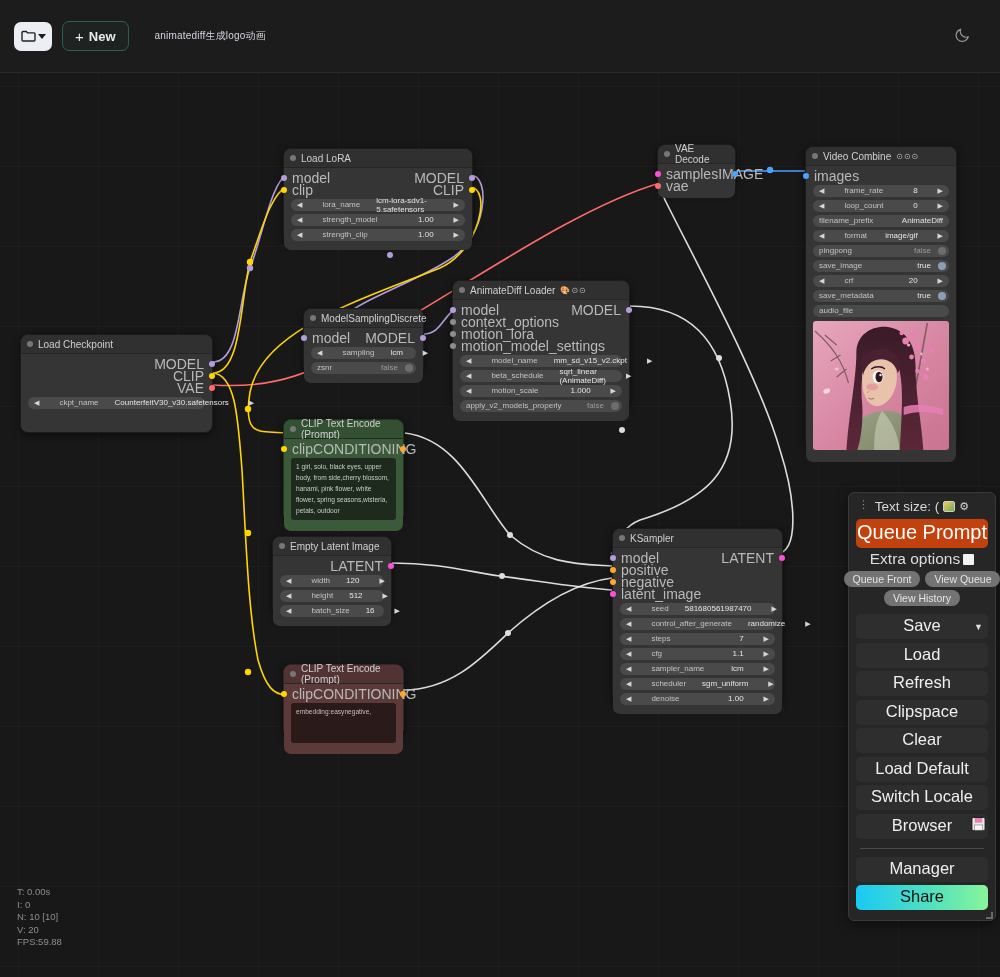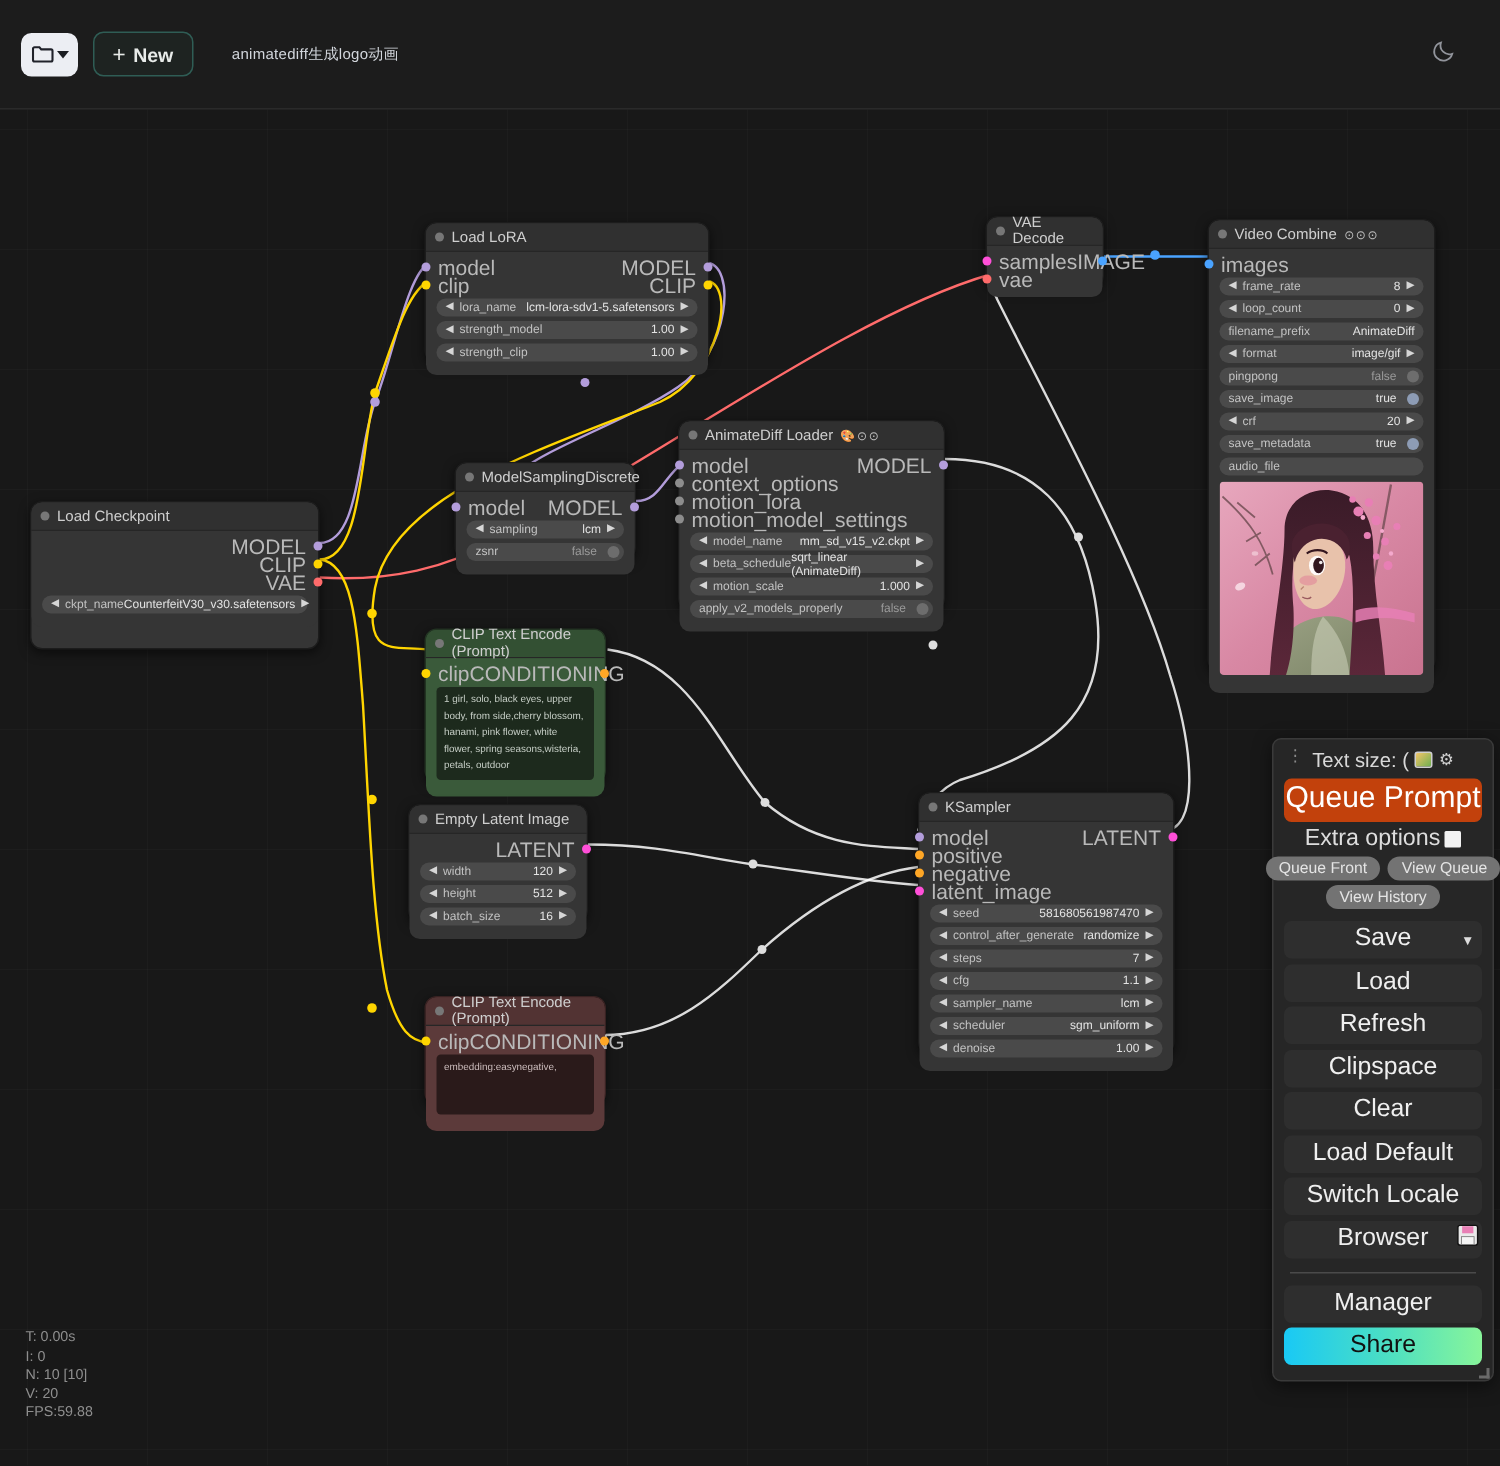--- a/index.html
+++ b/index.html
@@ -66,21 +66,21 @@
 
   .port-row { position:relative; height:12px; display:flex; align-items:center; padding: 0 8px; }
   .port-row .lbl { font-size:14px; color:#b9b9b9; }
   .port-row .lbl.out { margin-left:auto; }
   .pin { position:absolute; width:6px;height:6px;border-radius:50%; top:3px; }
   .pin.l { left:-3px; }
   .pin.r { right:-3px; }
 
   .widget {
     margin: 2.5px 7px; height: 12.5px; background:#4a4a4a; border-radius:7px;
-    display:flex; align-items:center; padding: 0 6px; font-size:8px; color:#cdcdcd; position:relative;
+    display:flex; align-items:center; padding: 0 6px; font-size:8px; color:#cdcdcd; position:relative;gap:16px;
   }
   .widget .wname { color:#c2c2c2; }
   .widget .wval { margin-left:auto; color:#e3e3e3; }
   .widget .arr { font-size:7px; color:#d6d6d6; line-height:1; }
   .widget .arrL { margin-right:4px; }
   .widget .arrR { margin-left:4px; }
   .widget.toggle .wval { margin-right:12px; color:#9a9a9a;}
   .widget .knob { position:absolute; right:3px; top:2px; width:8px;height:8px;border-radius:50%; background:#8d9cb5; }
   .widget .knob.off { background:#6d6d6d; }
   .widget.plain { justify-content:flex-start; }

